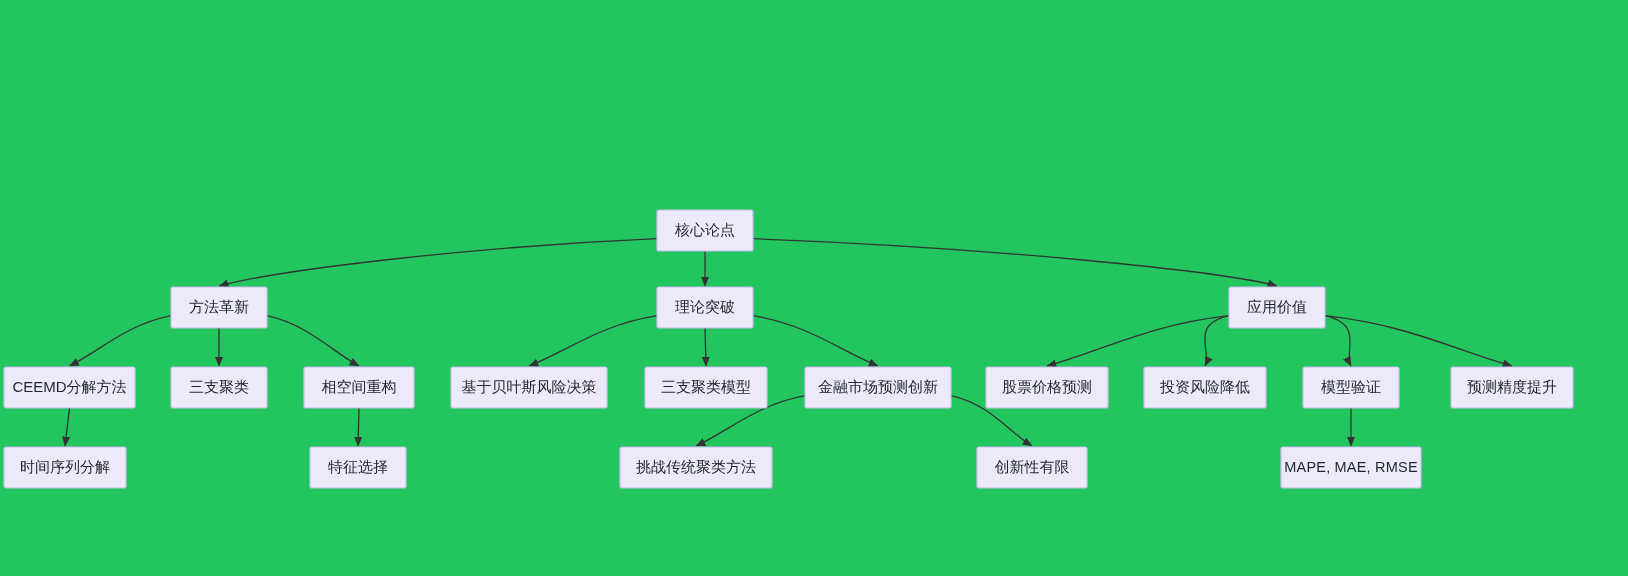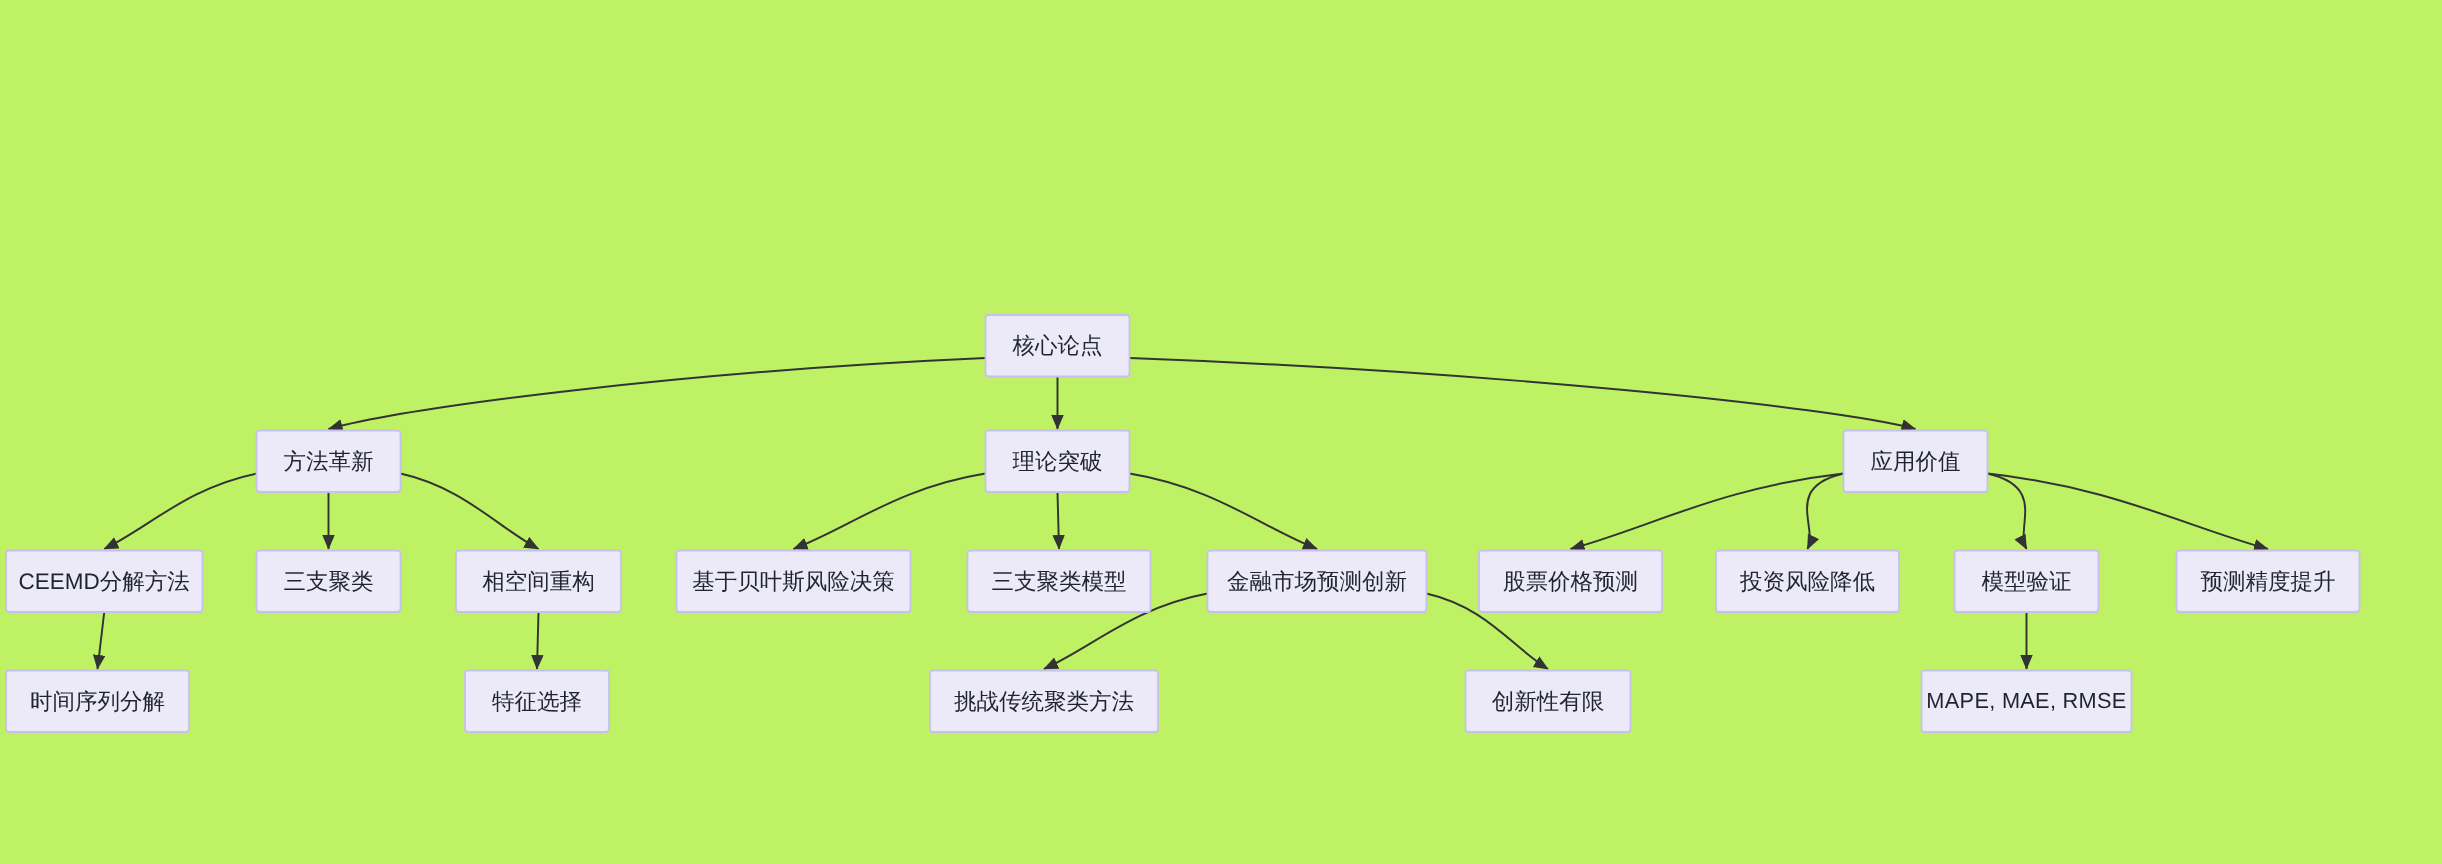--- a/index.html
+++ b/index.html
@@ -11,21 +11,21 @@
   body {
     width: 1628px;
     height: 576px;
     font-family: "Liberation Sans", "DejaVu Sans", sans-serif;
     overflow: hidden;
   }
   #diagram-root {
     position: relative;
     width: 1628px;
     height: 576px;
-    background: #bef264;
+    background: #22c55e;
   }
   svg#flow-svg {
     position: absolute;
     left: 0;
     top: 0;
     width: 1628px;
     height: 576px;
     display: block;
   }
   .edge-path {

